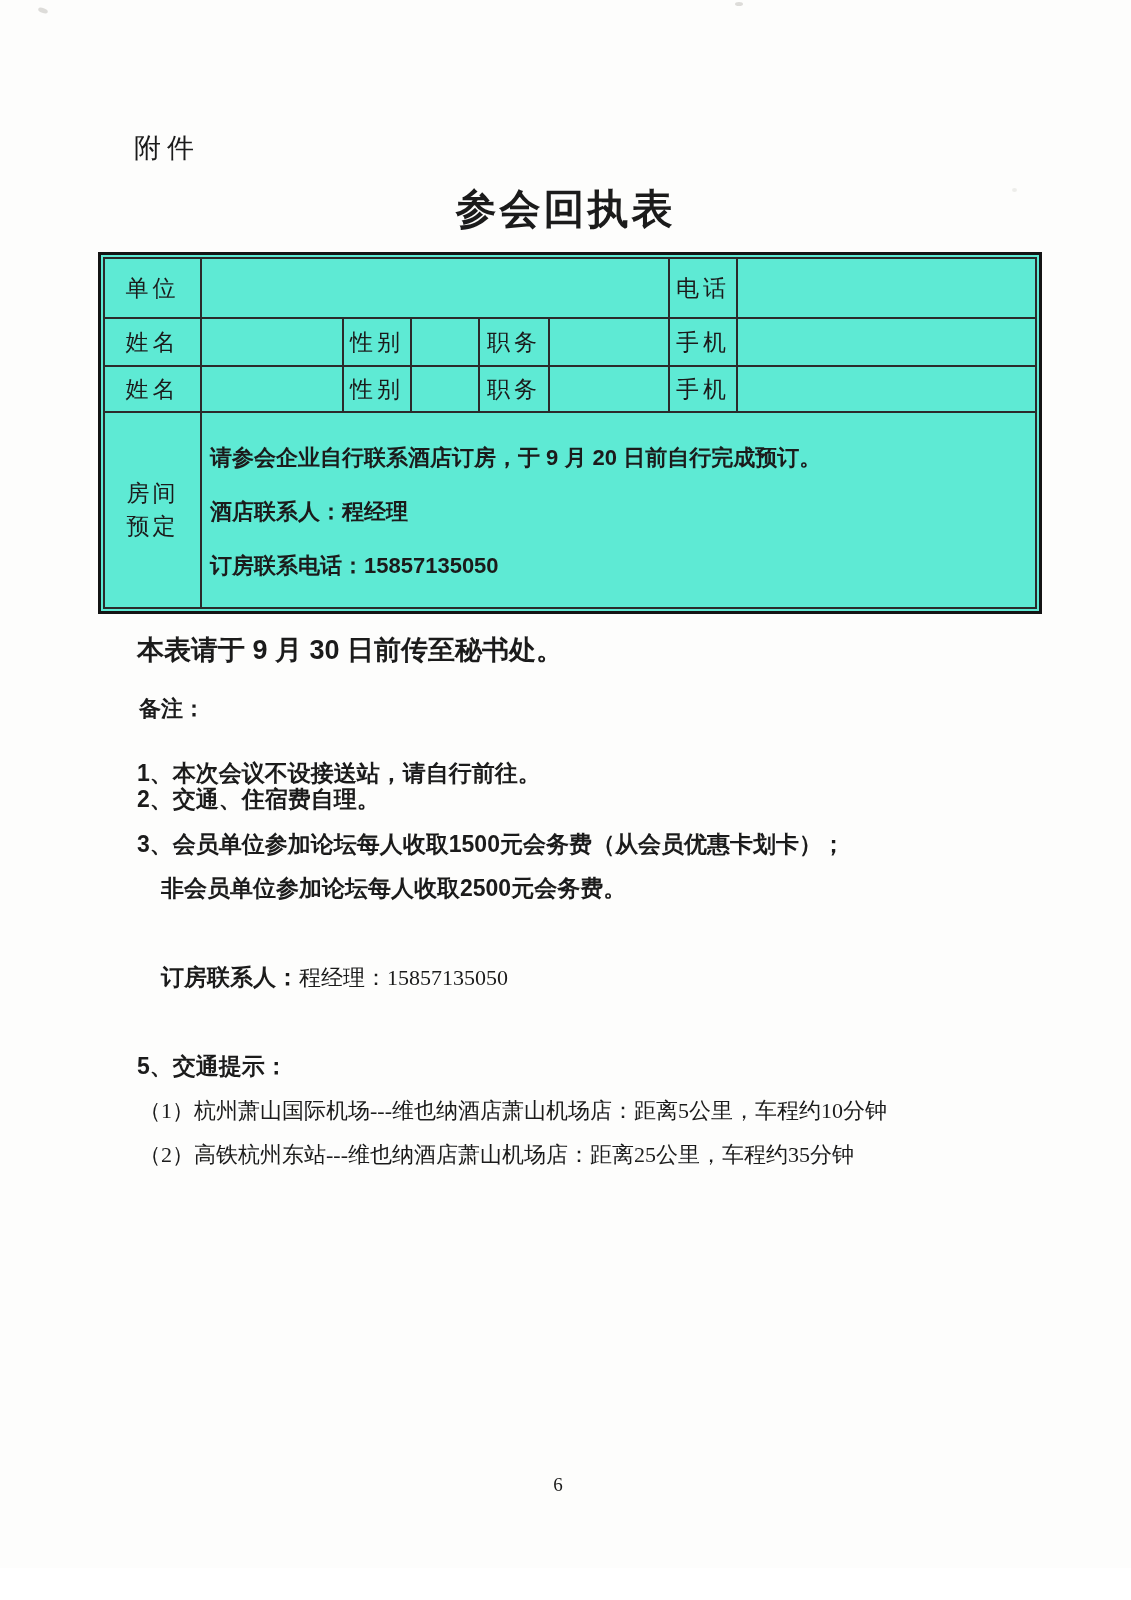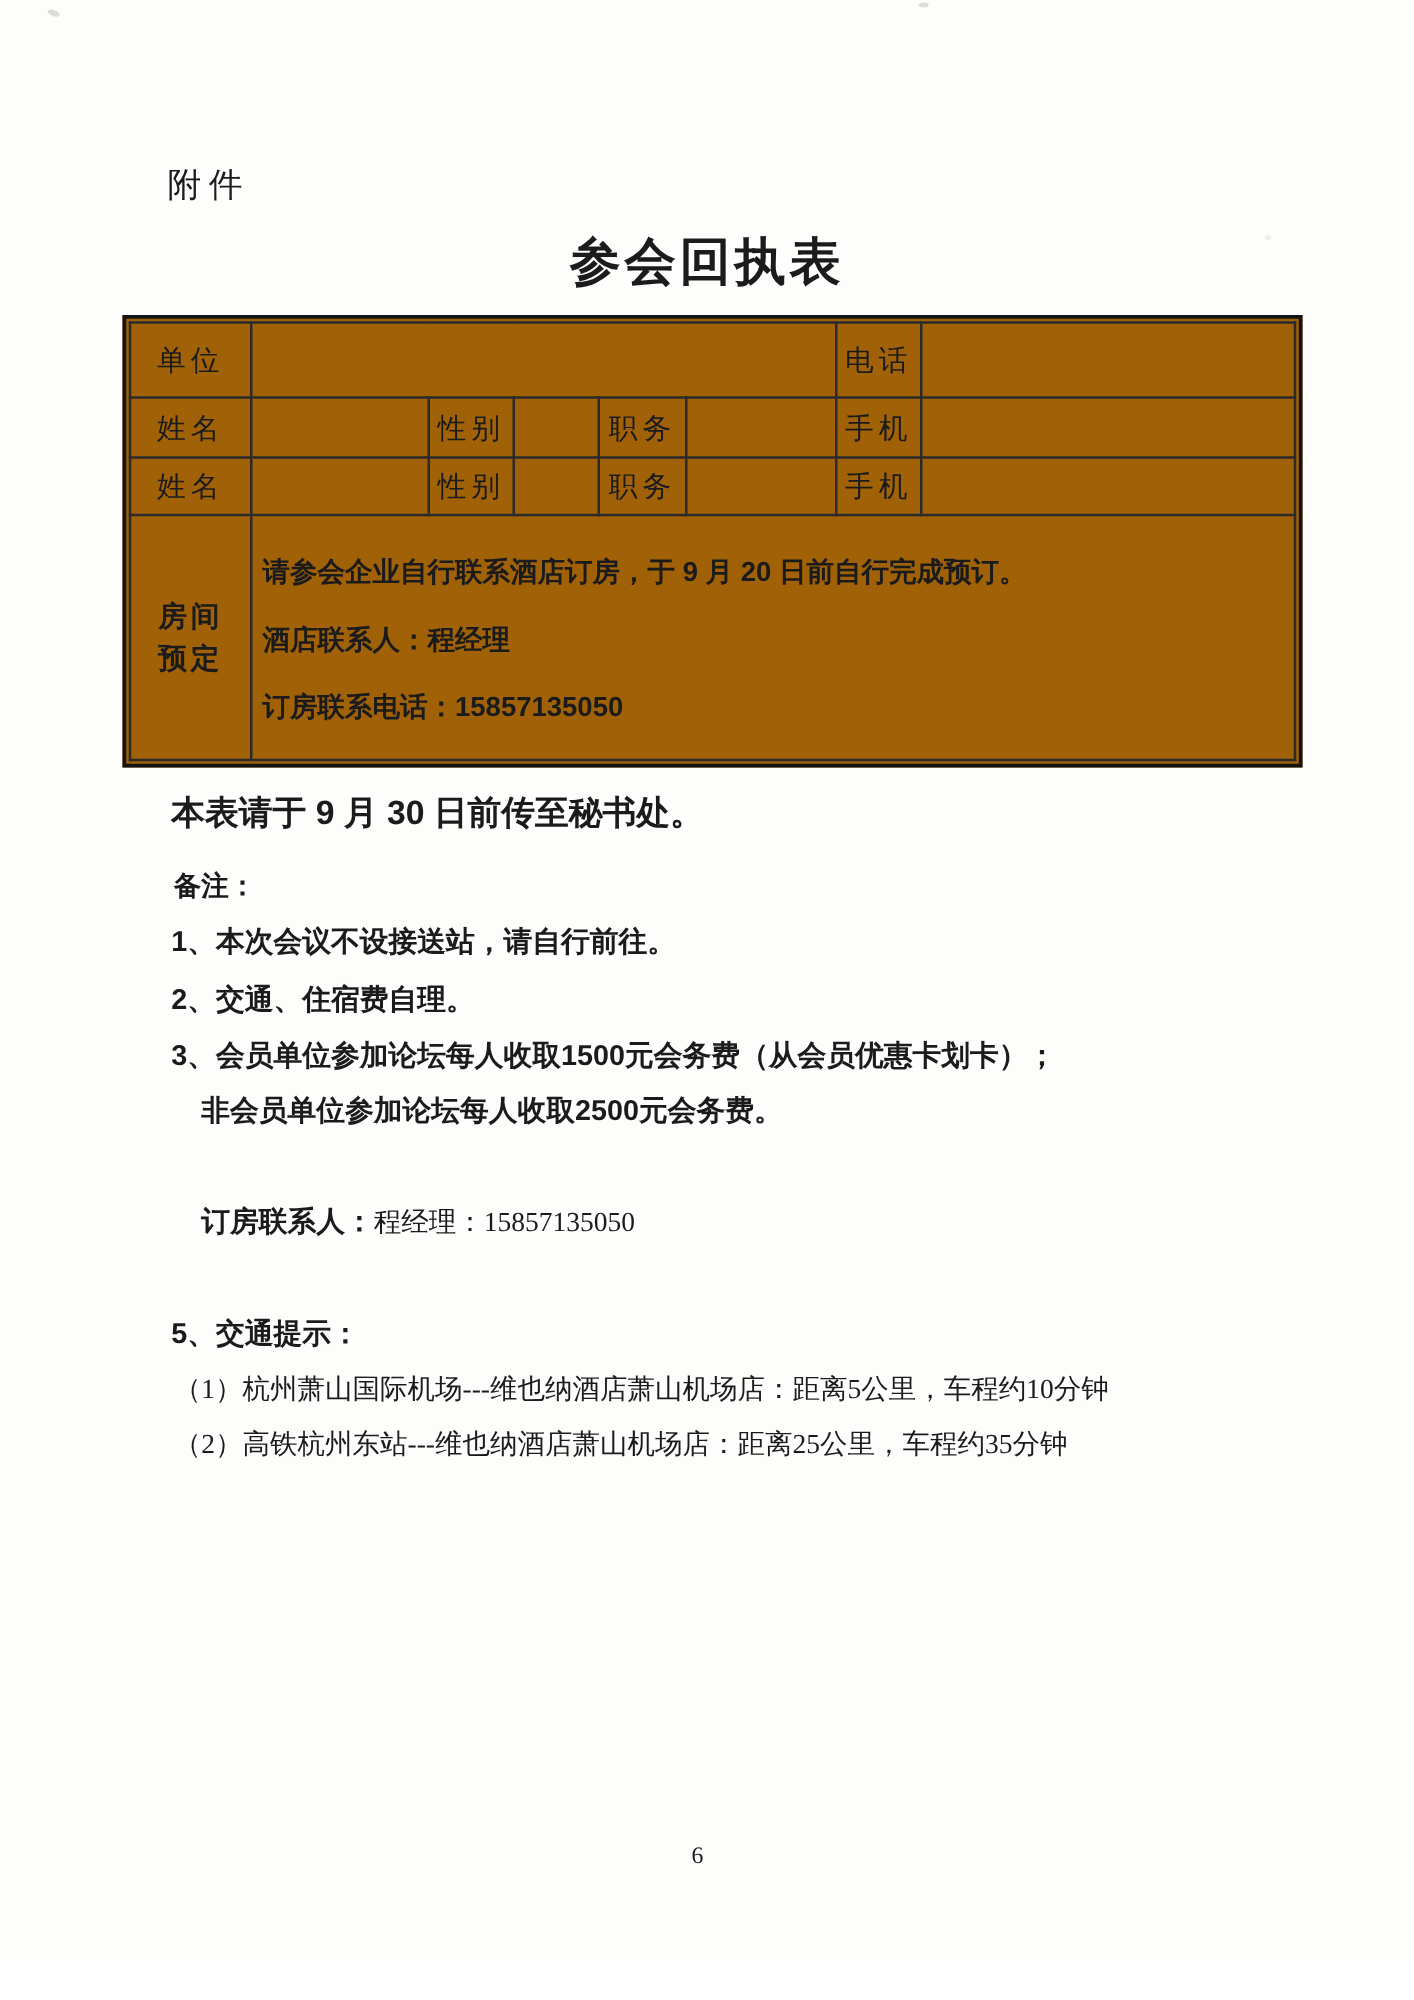--- a/index.html
+++ b/index.html
@@ -27,35 +27,35 @@
     margin: 0; text-align: center;
     font-size: 41px; font-weight: 700; letter-spacing: 3px;
   }
 
   
   .table-wrap {
     position: absolute; left: 98px; top: 252px;
     width: 934px;
     border: 3px solid #141414;
     padding: 2px;
-    background: #a16207;
+    background: #5eead4;
   }
   .form-table { border-collapse: collapse; width: 100%; table-layout: fixed; }
   .form-table td { border: 2px solid #2b2b2b; padding: 0; }
   .c1 { width: 97px; }  .c2 { width: 142px; } .c3 { width: 68px; }
   .c4 { width: 68px; }  .c5 { width: 70px; }  .c6 { width: 120px; }
   .c7 { width: 68px; }
   .r1 td { height: 58px; }
   .r2 td { height: 46px; }
   .r3 td { height: 44px; }
   .lbl {
     text-align: center; vertical-align: middle;
     font-size: 23px; letter-spacing: 4px; font-weight: 400;
   }
-  .room-lbl div { line-height: 33px; font-size: 23px; letter-spacing: 3px; font-weight: bold; }
+  .room-lbl div { line-height: 33px; font-size: 23px; letter-spacing: 3px; }
   .room-content { vertical-align: top; }
   .room-content .room-line {
     margin-left: 8px; line-height: 54px; white-space: nowrap;
     font-size: 22px; font-weight: 700;
     font-family: "Liberation Sans", "DejaVu Sans", sans-serif;
   }
   .room-content { padding-top: 18px !important; height: 176px; }
 
   
   .deadline {
@@ -69,21 +69,21 @@
     font-family: "Liberation Sans", "DejaVu Sans", sans-serif;
   }
   .note {
     position: absolute; left: 137px; white-space: nowrap;
     font-size: 23px; line-height: 30px;
   }
   .note .nb { font-weight: 700; font-family: "Liberation Sans", "DejaVu Sans", sans-serif; }
   .note .nr { font-weight: 400; font-size: 22px; font-family: "Liberation Serif", "DejaVu Serif", serif; }
   .note.ind { left: 161px; }
   .note.par { left: 139px; }
-  .n0 { top: 738px; text-align: center; } .n1 { top: 784px; } .n2 { top: 829px; }
+  .n0 { top: 758px; text-align: center; } .n1 { top: 784px; } .n2 { top: 829px; }
   .n3 { top: 873px; } .n4 { top: 917px; } .n5 { top: 962px; }
   .n6 { top: 1006px; } .n7 { top: 1051px; } .n8 { top: 1095px; }
   .n9 { top: 1139px; }
 
   .page-num {
     position: absolute; left: 0; top: 1474px; width: 100%;
     text-align: center; font-size: 19px; letter-spacing: 1px;
     transform: translateX(-7px);
   }
 </style>

